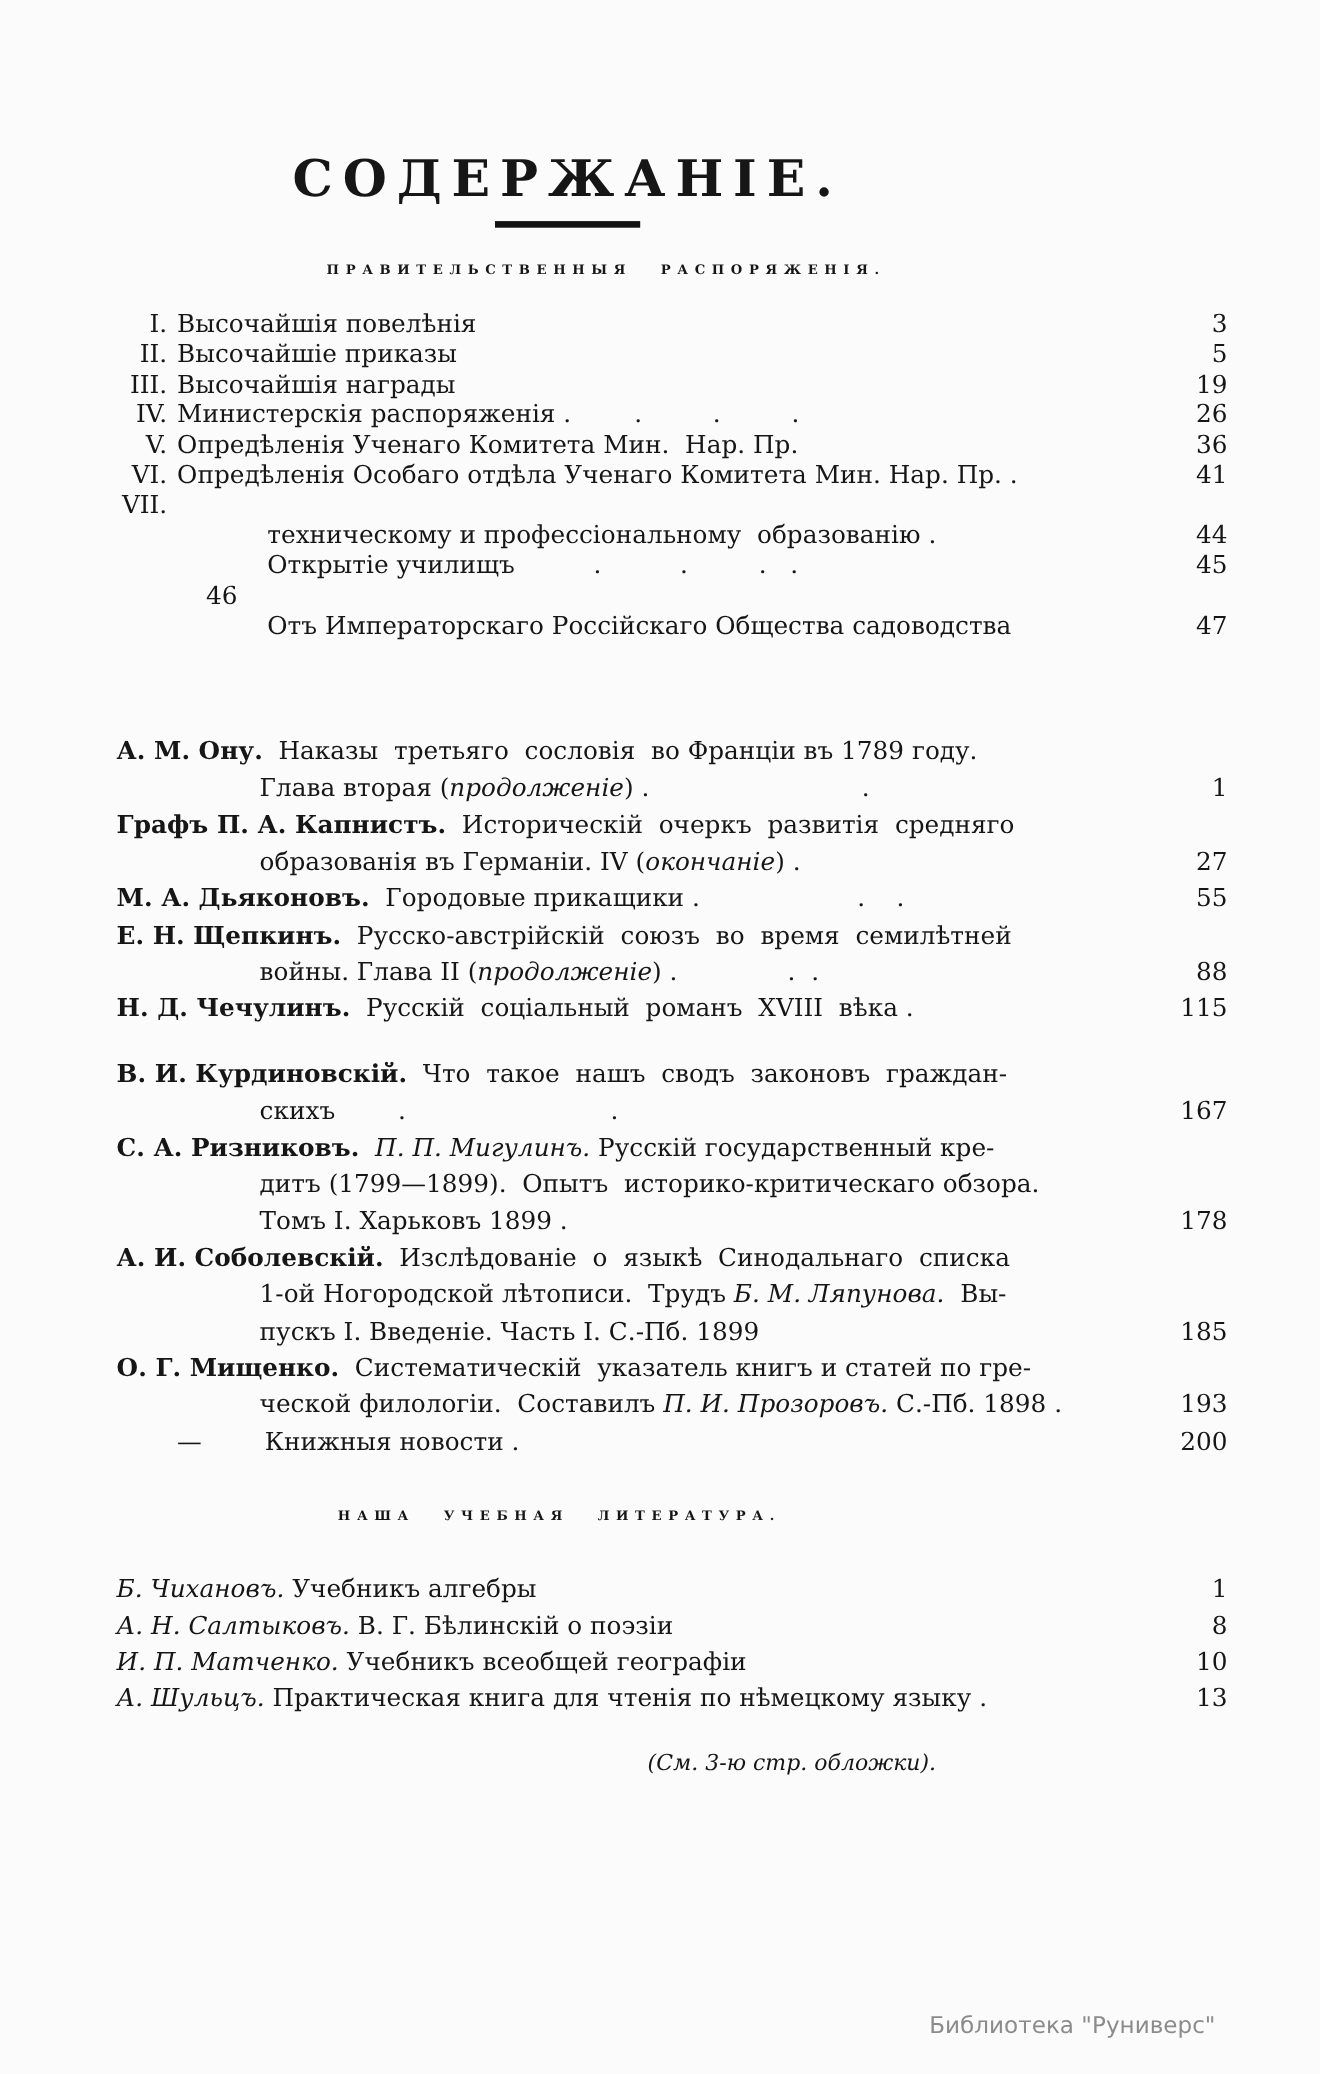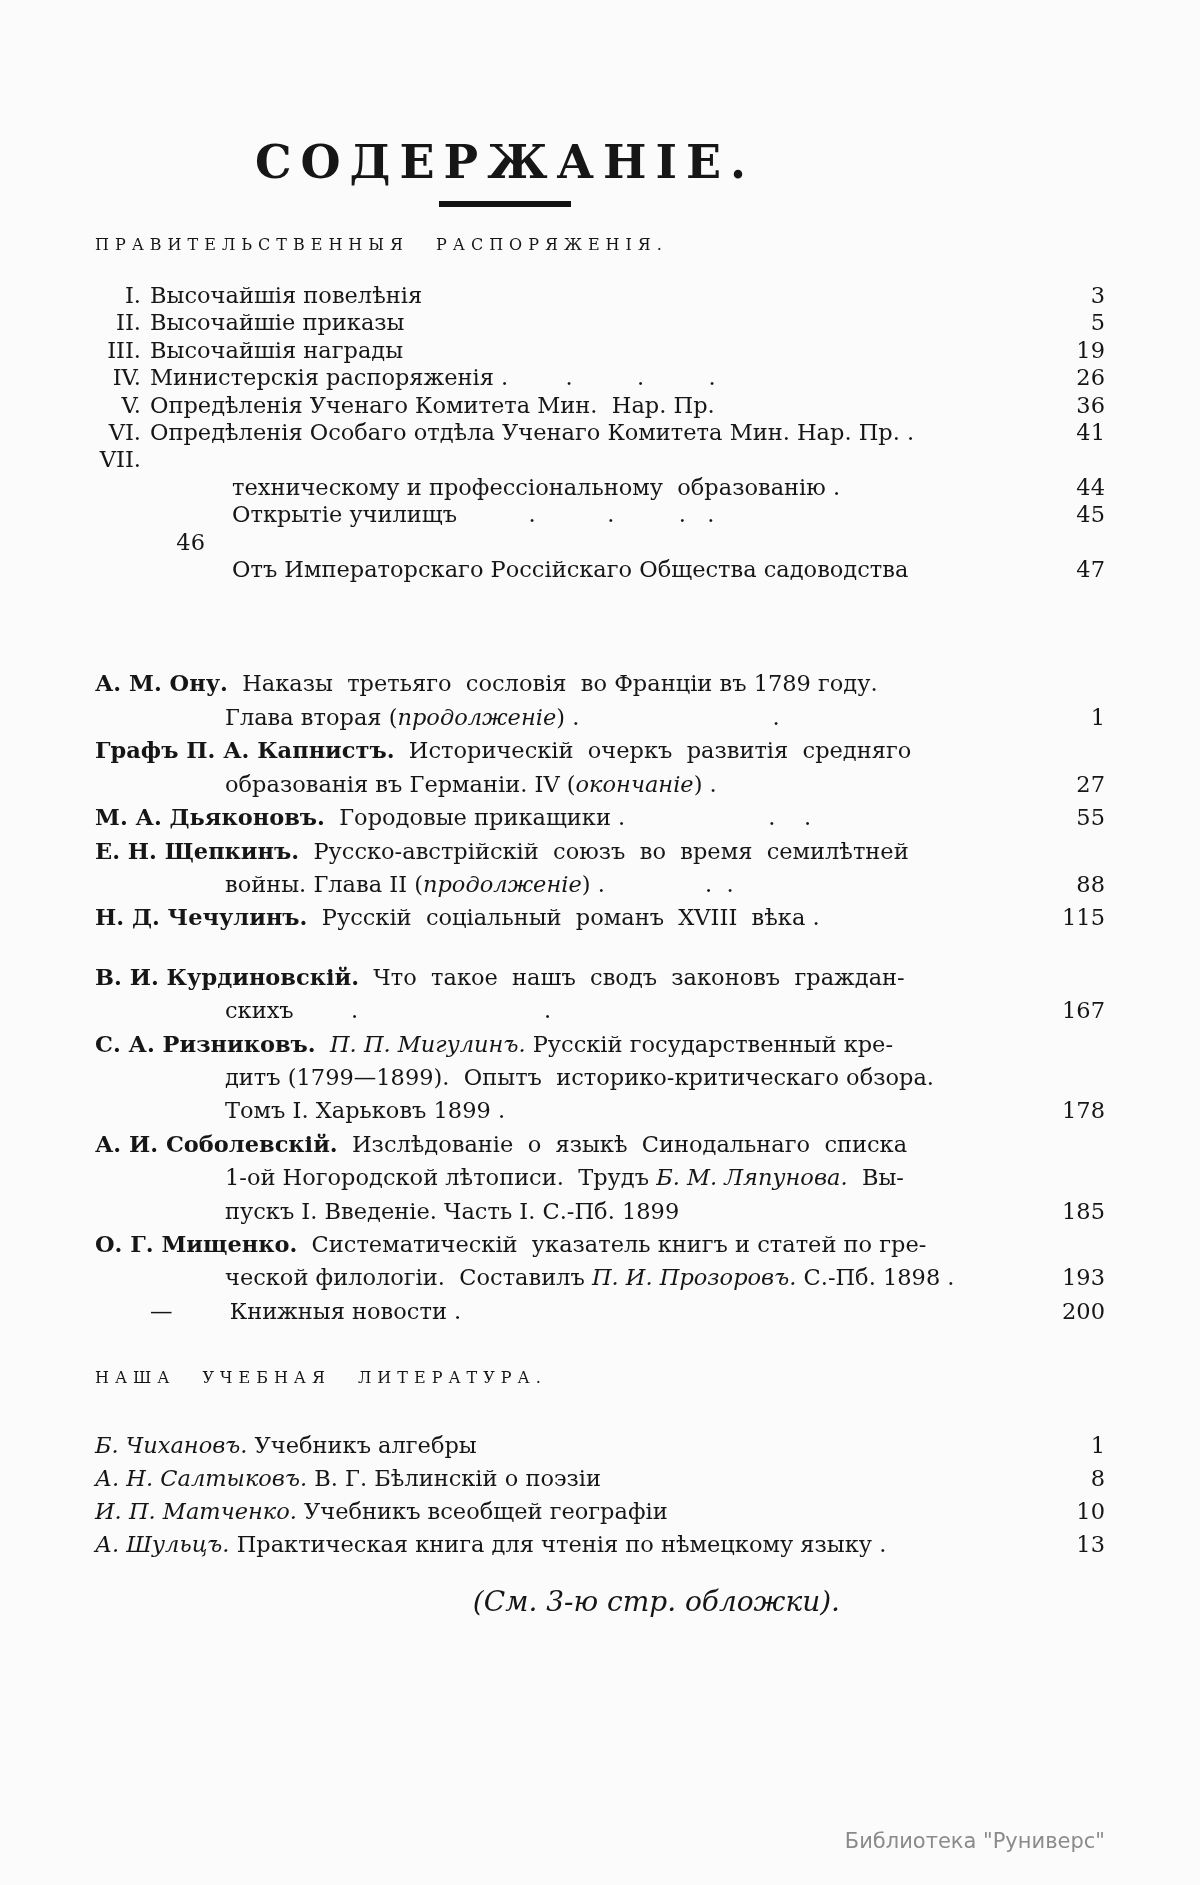--- a/index.html
+++ b/index.html
@@ -4,31 +4,31 @@
 <style>
   html,body { margin:0; padding:0; }
   body {
     width:1200px; height:1885px;
     background:#fbfbfb;
     color:#161616;
     font-family:"DejaVu Serif", serif;
     position:relative;
     overflow:hidden;
   }
-  .sheet { position:absolute; left:95px; top:0; width:1010px; }
+  .sheet { position:absolute; left:106px; top:0; width:1010px; }
 
   .titlewrap { width:820px; margin-top:136px; text-align:center; }
   .page-title {
     font-size:46px; font-weight:bold; letter-spacing:9px;
     line-height:52px; white-space:nowrap;
   }
   .title-rule { width:132px; height:6px; background:#121212; margin:13px auto 0 auto; }
 
   .shead {
-    text-align:left; font-weight:normal; font-size:16px;
+    text-align:center; font-weight:bold; font-size:12px;
     letter-spacing:6px; word-spacing:16px; line-height:26px; white-space:nowrap;
   }
   .h1w { width:890px; margin-top:25px; }
   .h2w { width:745px; margin-top:52px; }
   .h3w { width:805px; margin-top:37px; }
 
   .rows { }
   .s1rows { margin-top:24px; }
   .s2rows { margin-top:84px; }
   .s3rows { margin-top:26px; }
@@ -43,21 +43,21 @@
   .txt { flex:1; white-space:pre-wrap; }
   .pg  { flex:0 0 55px; text-align:right; }
   .ind1 { padding-left:82px; }
   .ind2 { padding-left:130px; }
   .indD { padding-left:55px; }
   .au { font-weight:bold; }
   .it { font-style:italic; }
 
   .footnote {
     width:745px; margin-top:27px; text-align:right;
-    font-style:italic; font-size:28px; line-height:30px;
+    font-style:italic; font-size:20px; line-height:30px;
   }
   .watermark {
     position:absolute; right:95px; bottom:32px;
     font-family:"DejaVu Sans", sans-serif;
     font-size:21px; color:#8b8b8b; white-space:nowrap;
   }
 </style>
 </head>
 <body>
 

